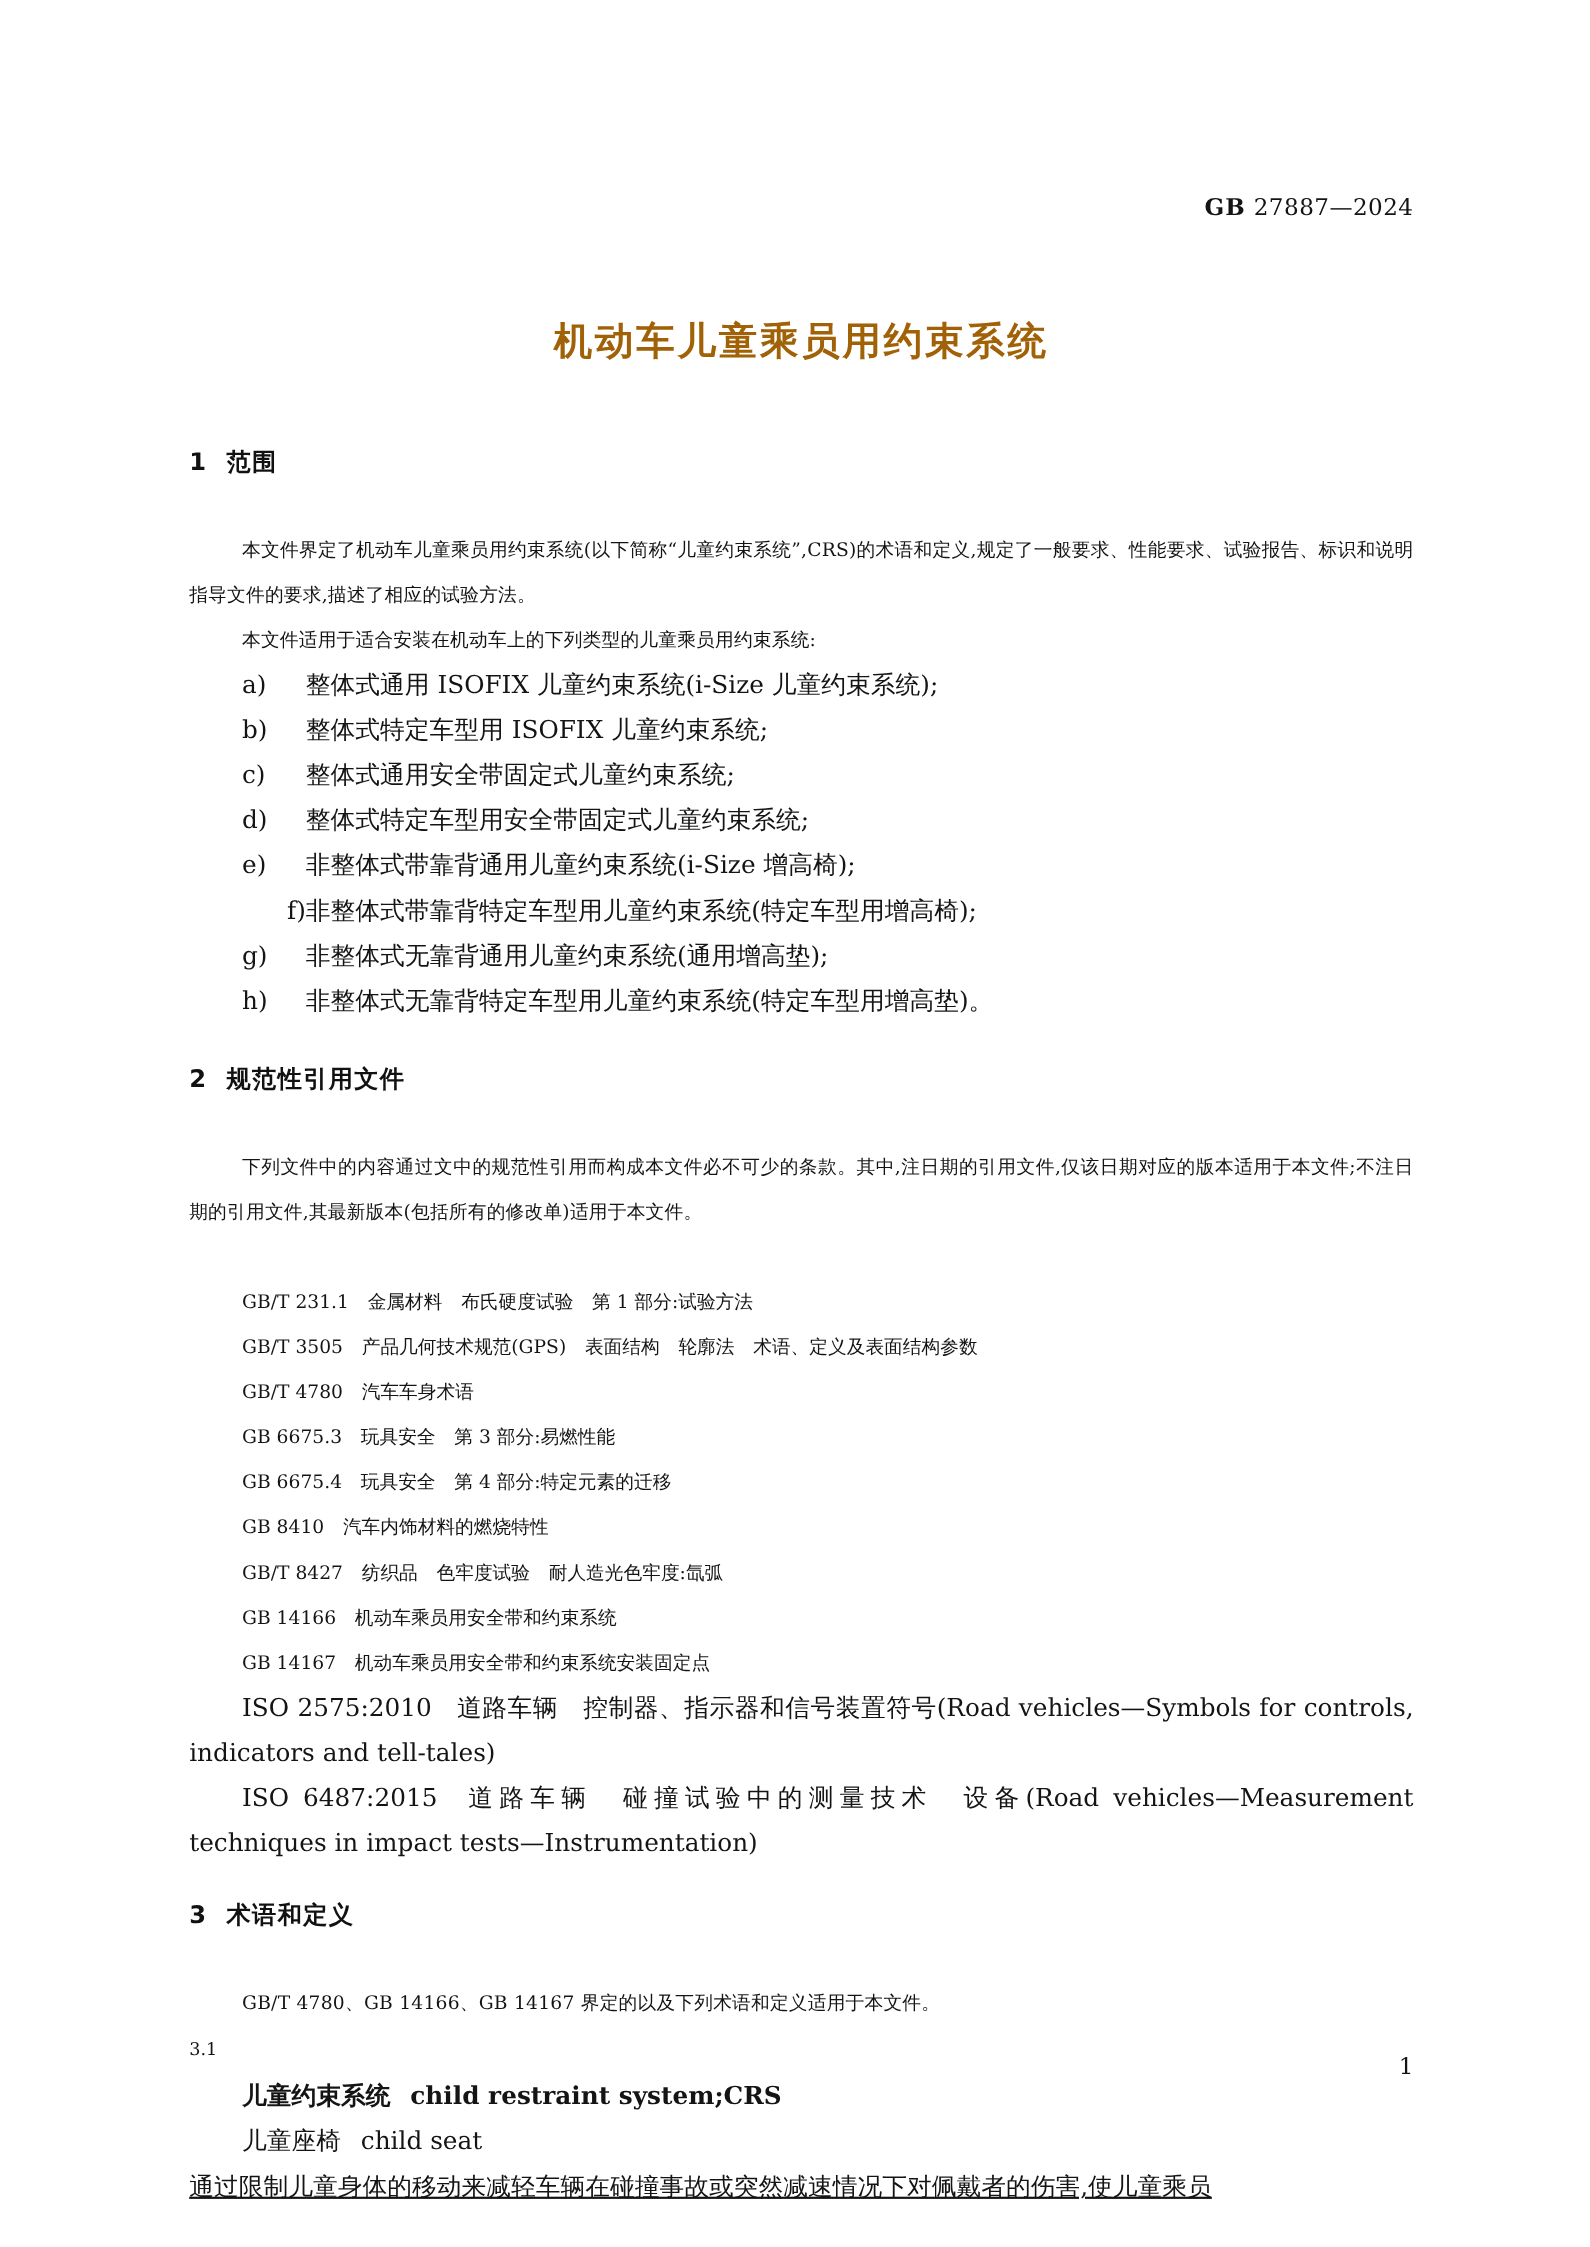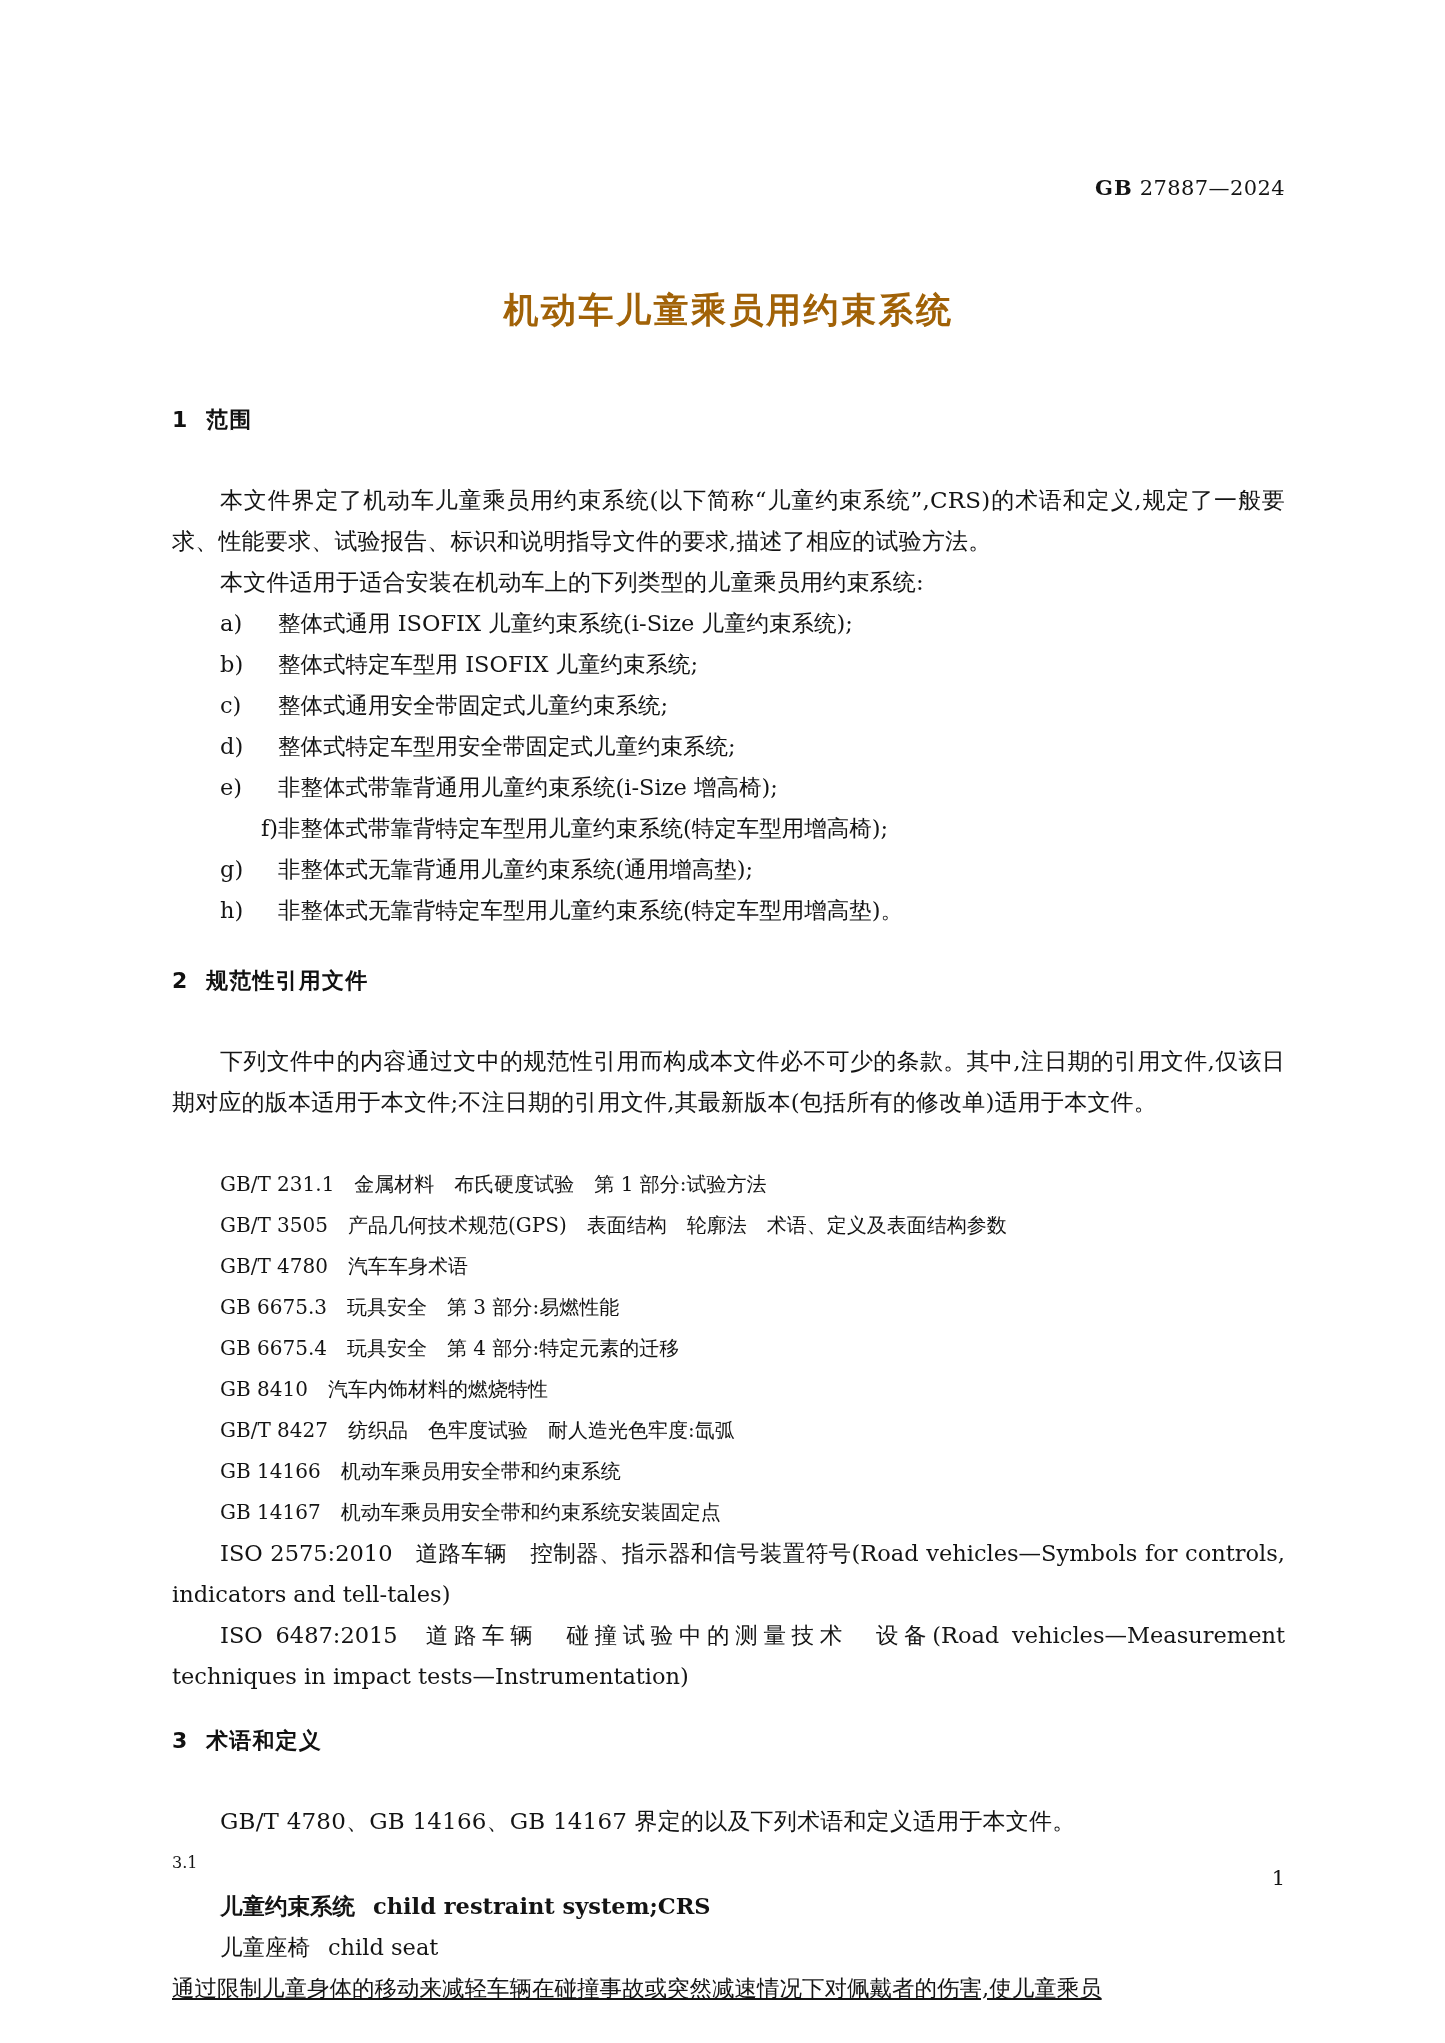--- a/index.html
+++ b/index.html
@@ -76,21 +76,21 @@
   .sec-head .num {
     display: inline-block;
     width: 34px;
   }
 
   
   .para {
     position: absolute;
     left: 0;
     width: 1113px;
-    font-size: 23px;
+    font-size: 17px;
     line-height: 41px;
     letter-spacing: 0.2px;
     text-align: justify;
     text-justify: inter-character;
   }
   .para.indent { text-indent: 48px; }
 
   
   .list-item {
     position: absolute;
@@ -101,21 +101,21 @@
   }
   .list-item .lbl {
     display: inline-block;
     width: 58px;
   }
 
   
   .ref {
     position: absolute;
     left: 48px;
-    font-size: 20px;
+    font-size: 17px;
     line-height: 41px;
     white-space: nowrap;
   }
   .ref-wrap {
     position: absolute;
     left: 0;
     width: 1113px;
     font-size: 22.5px;
     line-height: 41px;
     text-indent: 48px;

